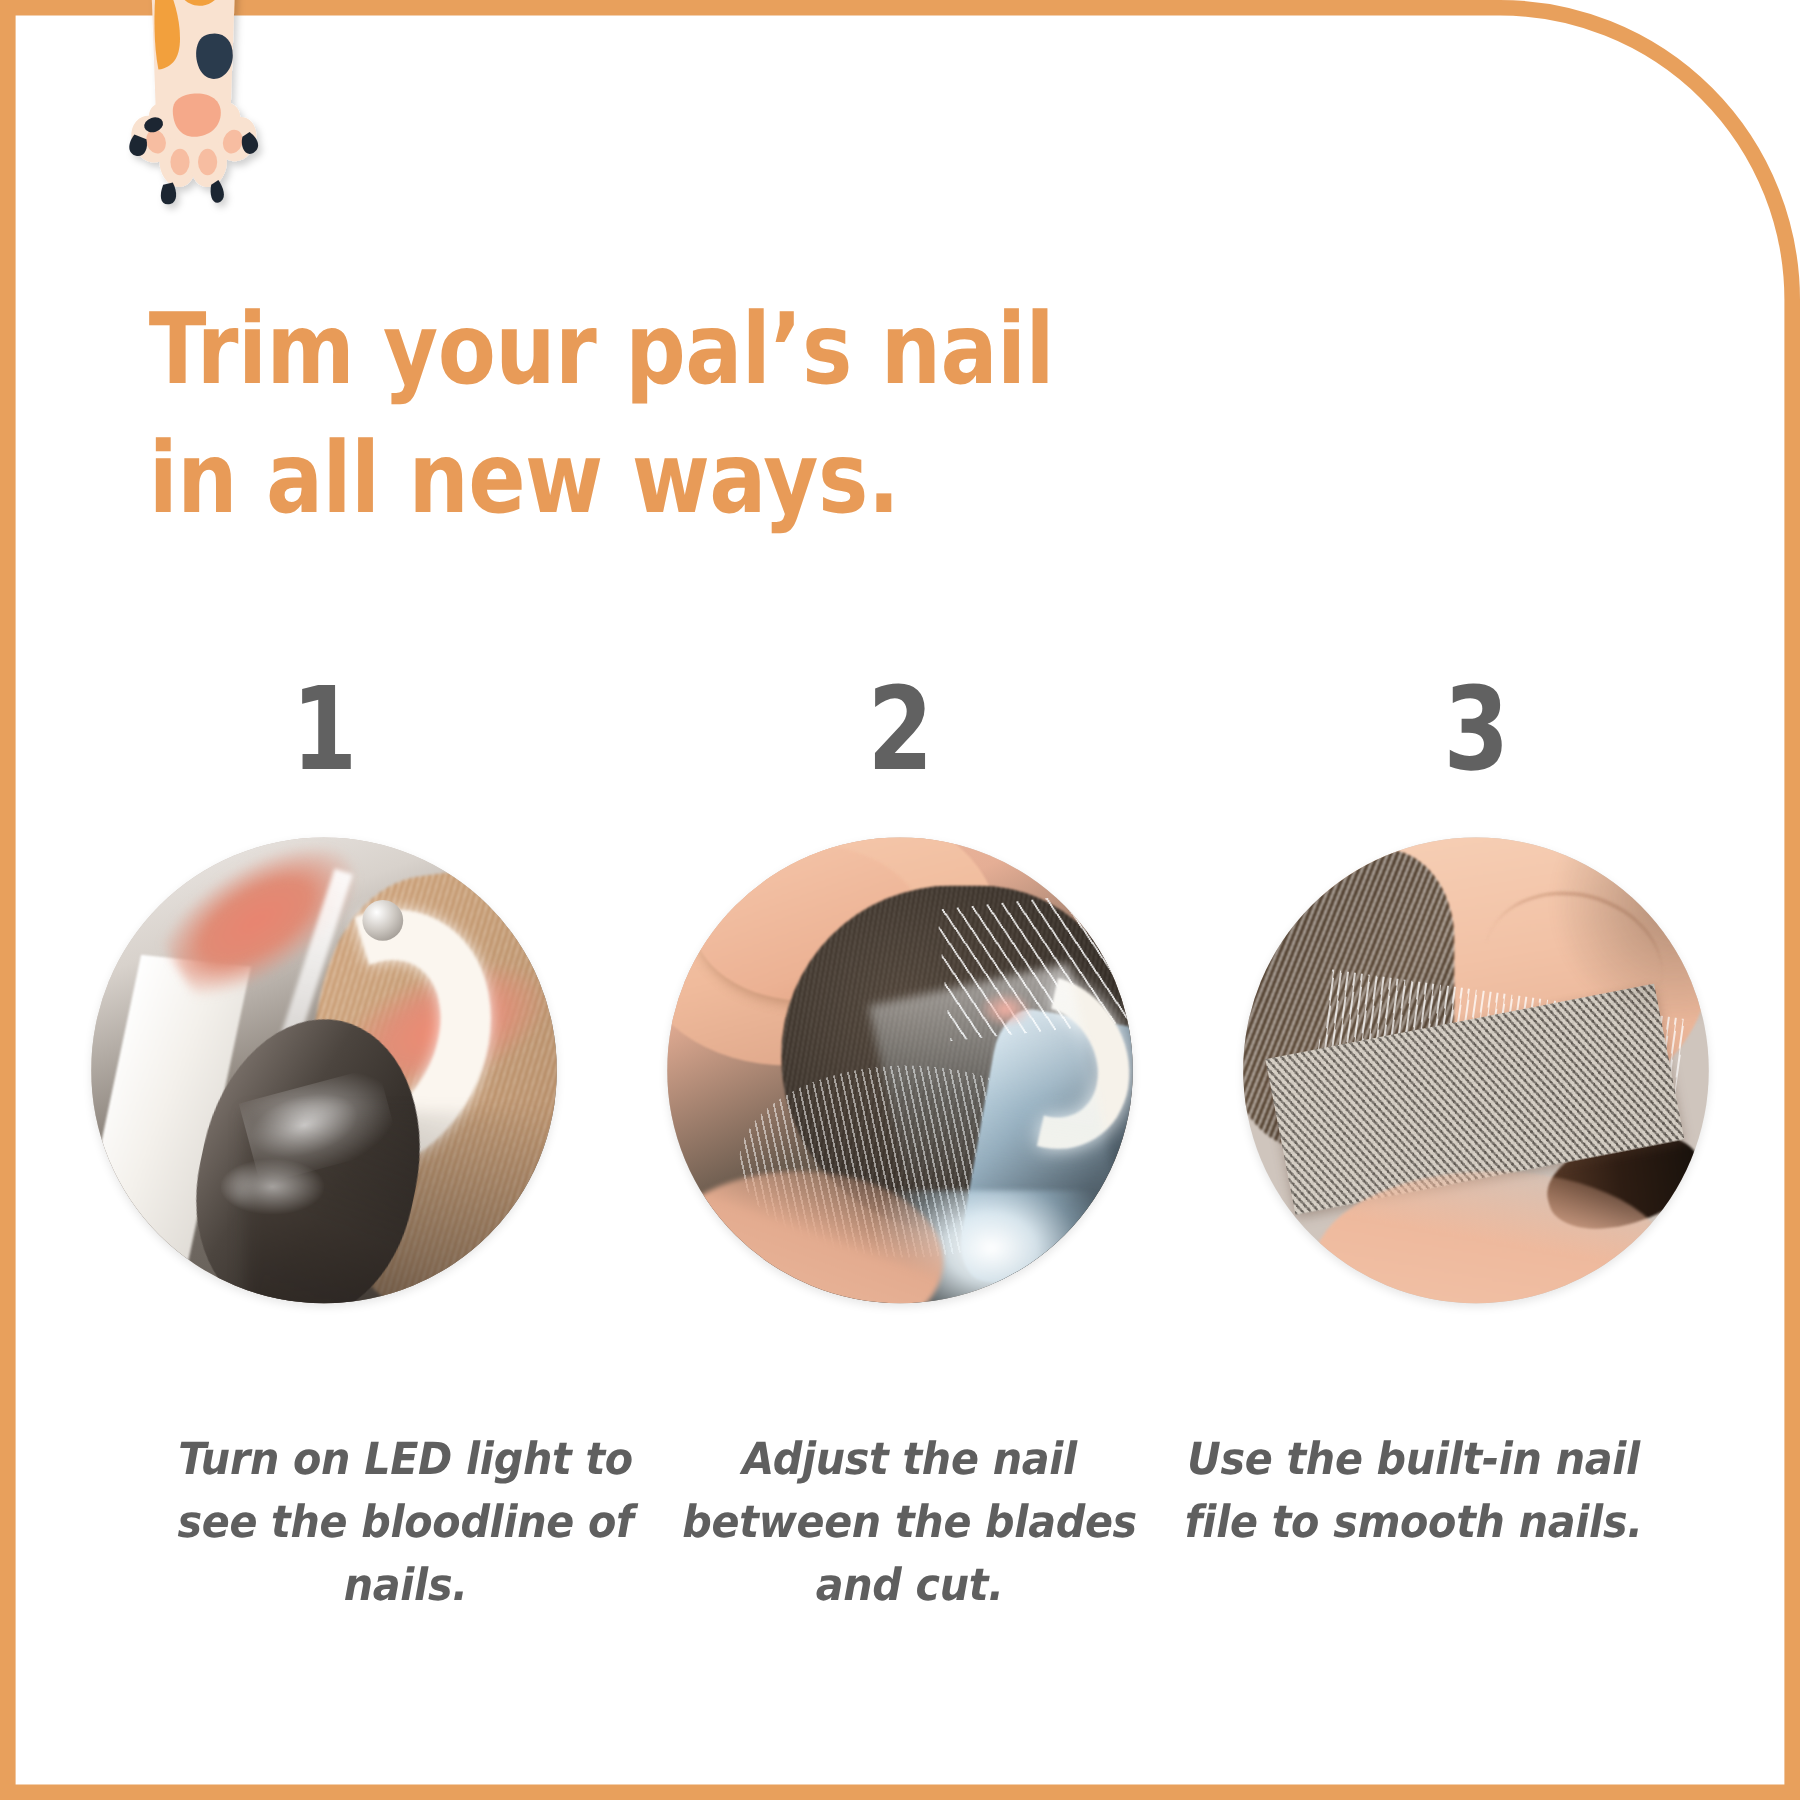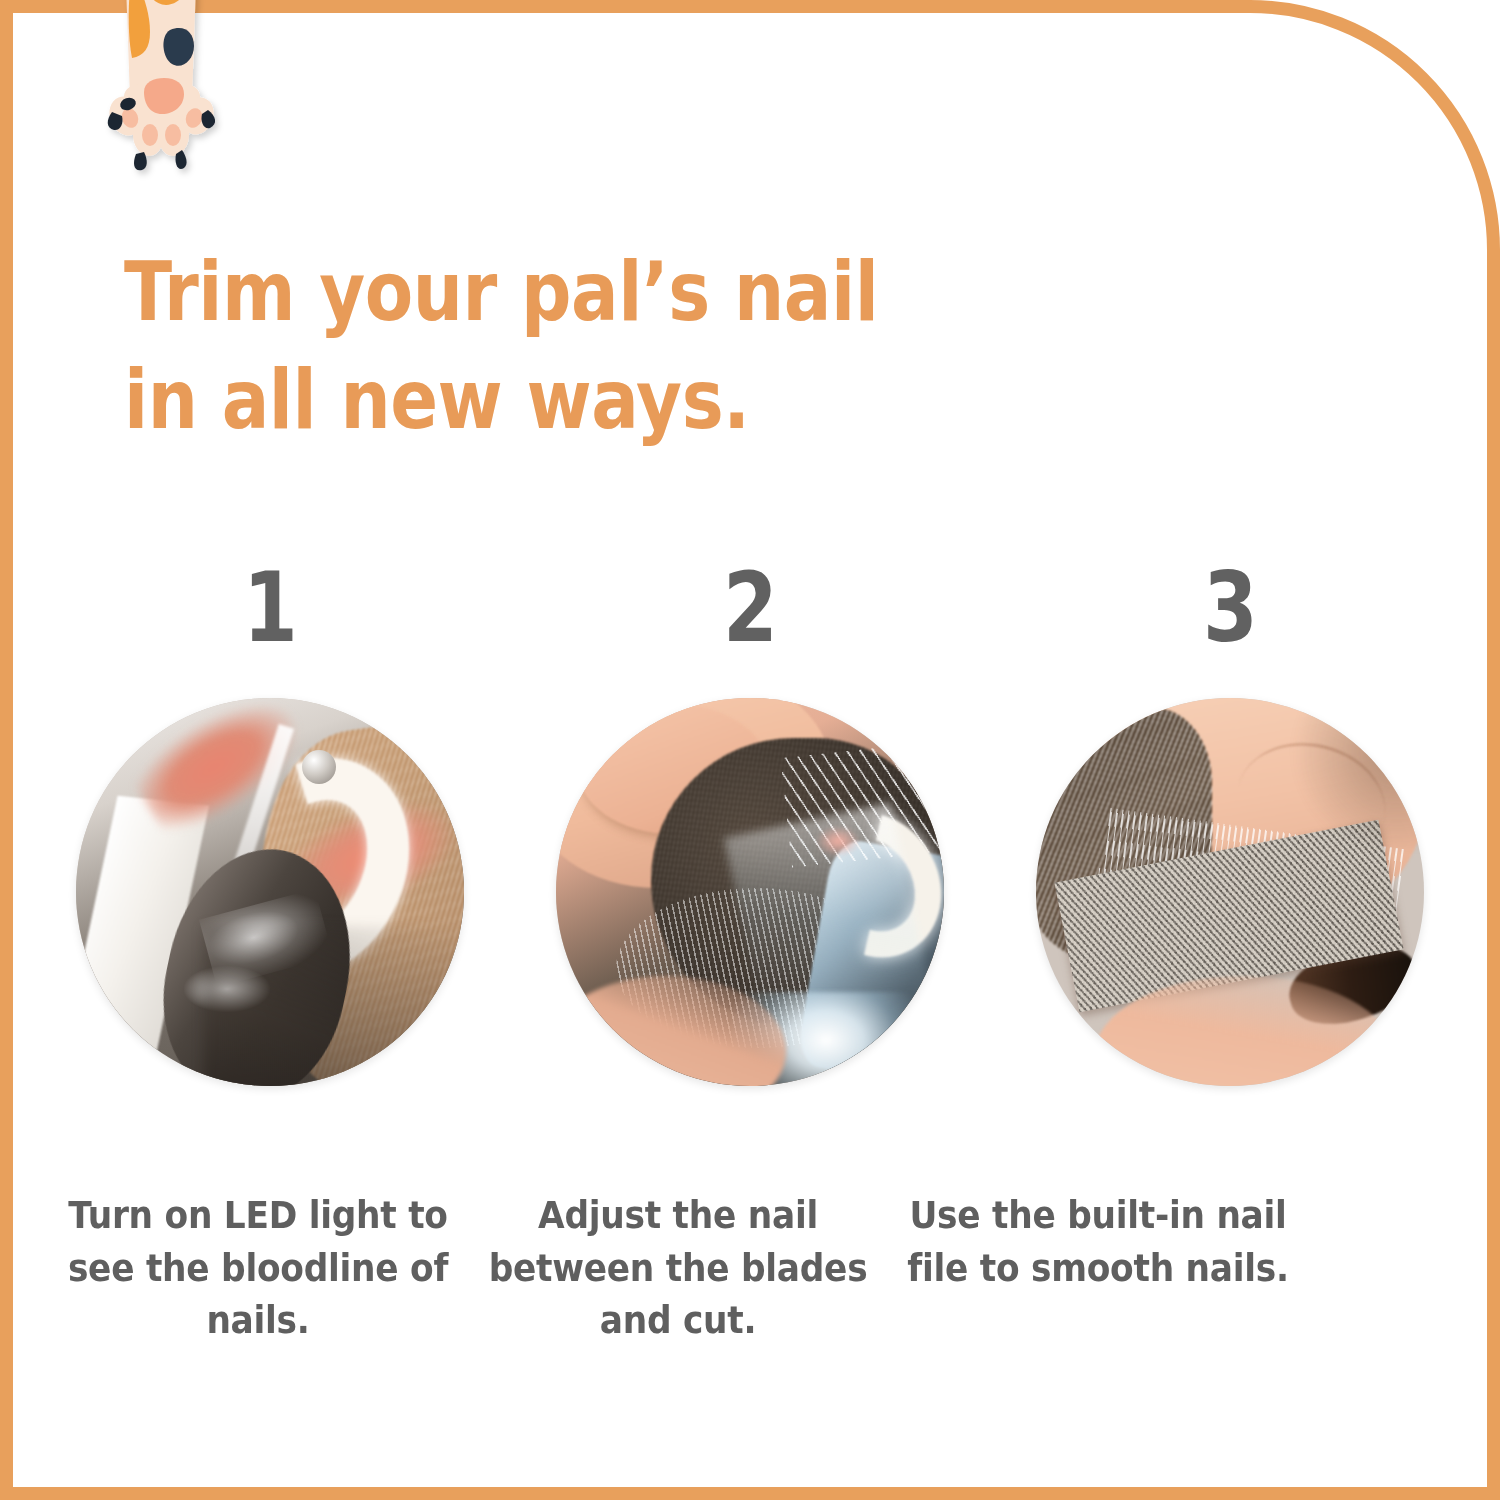--- a/index.html
+++ b/index.html
@@ -319,26 +319,27 @@
   }
   .p3-shadow {
     right: -20px; top: -10px; width: 160px; height: 160px;
     background: radial-gradient(circle at 70% 40%, rgba(70,50,35,0.38) 0%, rgba(70,50,35,0) 70%);
     filter: blur(4px);
   }
 
   
   .captions {
     position: absolute;
-    left: 48px;
+    left: 68px;
     top: 1190px;
     width: 1380px;
     display: flex;
-    justify-content: flex-start;
+    justify-content: center;
     align-items: flex-start;
+    font-style: italic;
   }
   .caption {
     width: 420px;
     text-align: center;
     color: #5f5f5f;
     font-family: "DejaVu Sans", sans-serif;
     font-weight: bold;
     font-size: 37px;
     line-height: 1.42;
     letter-spacing: -0.3px;

